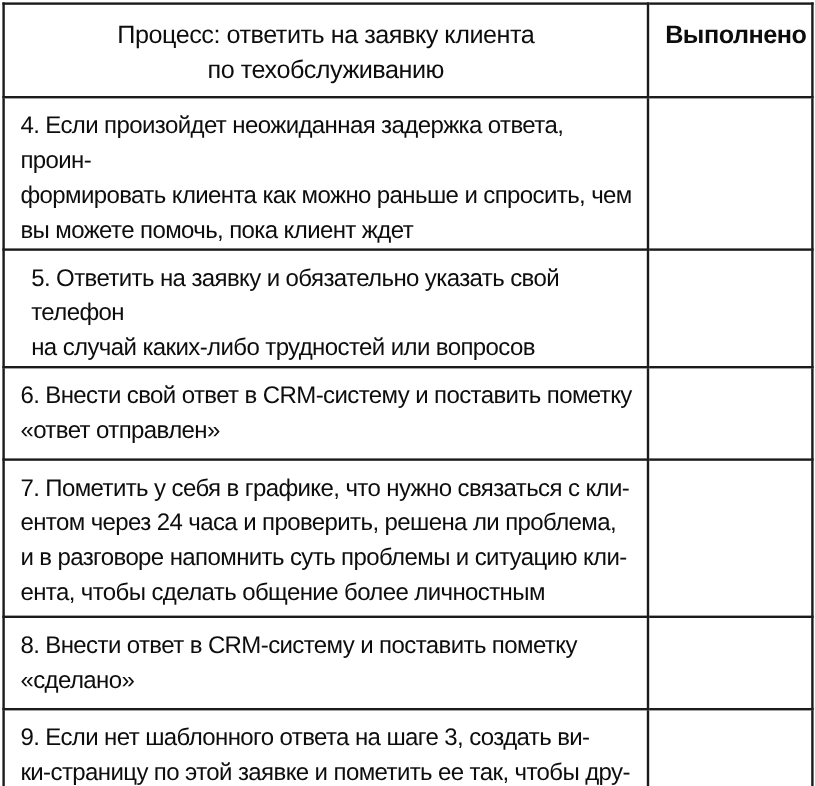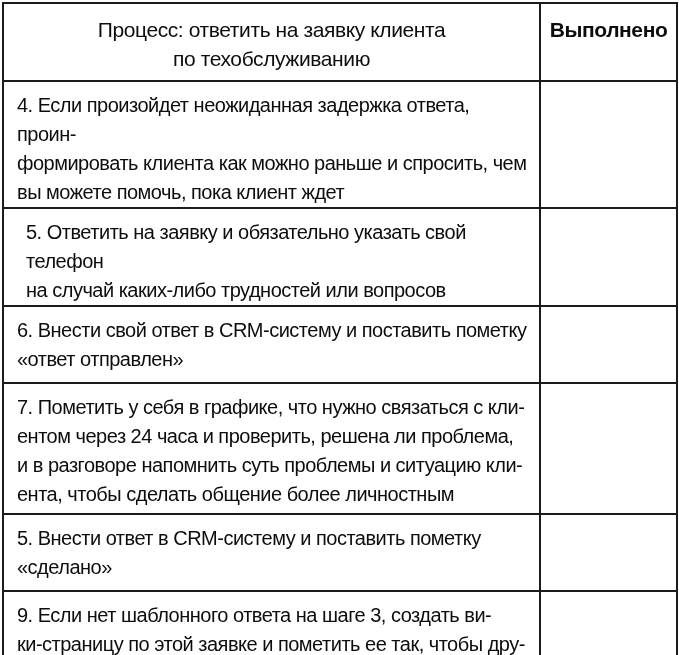--- a/index.html
+++ b/index.html
@@ -39,21 +39,21 @@
     text-align: center;
     vertical-align: top;
     padding: 11px 8px 0 8px;
     height: 78px;
   }
   th.done-header {
     font-weight: bold;
     font-size: 21px;
     line-height: 29px;
     letter-spacing: -0.4px;
-    text-align: center;
+    text-align: right;
     vertical-align: top;
     padding: 11px 4px 0 4px;
     height: 78px;
   }
   
   td.step-cell {
     font-size: 20px;
     line-height: 29px;
     letter-spacing: -0.5px;
     text-align: left;
@@ -103,21 +103,21 @@
       <td class="done-cell"></td>
     </tr>
     <tr class="row-7">
       <td class="step-cell">7. Пометить у себя в графике, что нужно связаться с кли-
 ентом через 24 часа и проверить, решена ли проблема,
 и в разговоре напомнить суть проблемы и ситуацию кли-
 ента, чтобы сделать общение более личностным</td>
       <td class="done-cell"></td>
     </tr>
     <tr class="row-8">
-      <td class="step-cell">5. Внести ответ в CRM-систему и поставить пометку
+      <td class="step-cell">8. Внести ответ в CRM-систему и поставить пометку
 «сделано»</td>
       <td class="done-cell"></td>
     </tr>
     <tr class="row-9">
       <td class="step-cell">9. Если нет шаблонного ответа на шаге 3, создать ви-
 ки-страницу по этой заявке и пометить ее так, чтобы дру-
 гие сотрудники легко смогли найти ее при необходимости</td>
       <td class="done-cell"></td>
     </tr>
   </tbody>

